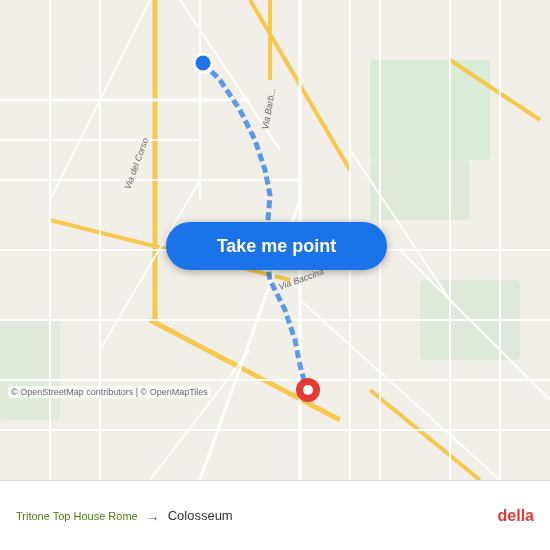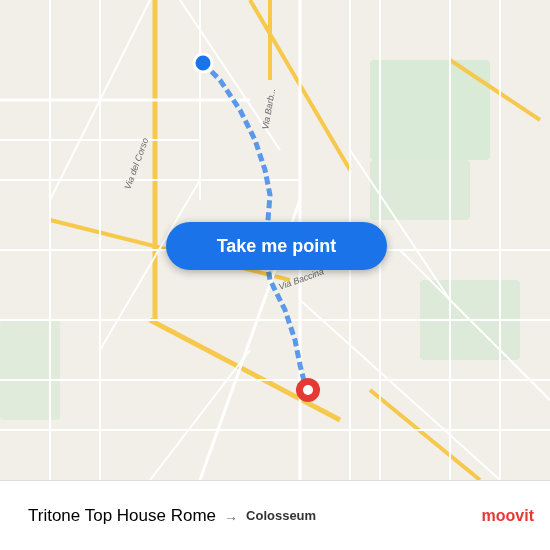--- a/index.html
+++ b/index.html
@@ -71,35 +71,34 @@
     }
 
     .footer-route {
       display: flex;
       align-items: center;
       gap: 8px;
       flex: 1;
     }
 
     .footer-origin {
-      font-size: 17px;
-      color: #000000;
+      font-size: 11px;
+      color: #4d7c0f;
       font-weight: 500;
-      margin-left: 12px;
     }
 
     .footer-arrow {
       font-size: 14px;
       color: #666;
     }
 
     .footer-dest {
       font-size: 13px;
       color: #333;
-      font-weight: 700;
+      font-weight: 400;
     }
 
     .moovit-logo {
       display: flex;
       align-items: center;
       gap: 4px;
     }
 
     .moovit-text {
       font-size: 16px;
@@ -314,24 +313,27 @@
       <div class="map-label" style="top: 65px; left: 510px;">Term...</div>
       <div class="map-label" style="top: 100px; left: 500px;">Terminl</div>
       <div class="map-label" style="top: 28px; left: 510px;">Edicol...</div>
       <div class="map-label" style="top: 48px; left: 490px;">Cratere Colossale</div>
     </div>
 
   <button id="take-me-there-btn">
     <span>Take me point</span>
   </button>
 
+  <div class="copyright-text">
+    <span>© OpenStreetMap contributors | © OpenMapTiles</span>
+  </div>
 </div>
 
 <div id="footer">
   <div class="footer-route">
     <span class="footer-origin">Tritone Top House Rome</span>
     <span class="footer-arrow">→</span>
     <span class="footer-dest">Colosseum</span>
   </div>
   <div class="moovit-logo">
-    <span class="moovit-text">moovit</span>
+    <span class="moovit-text">della</span>
   </div>
 </div>
 
 </body></html>

